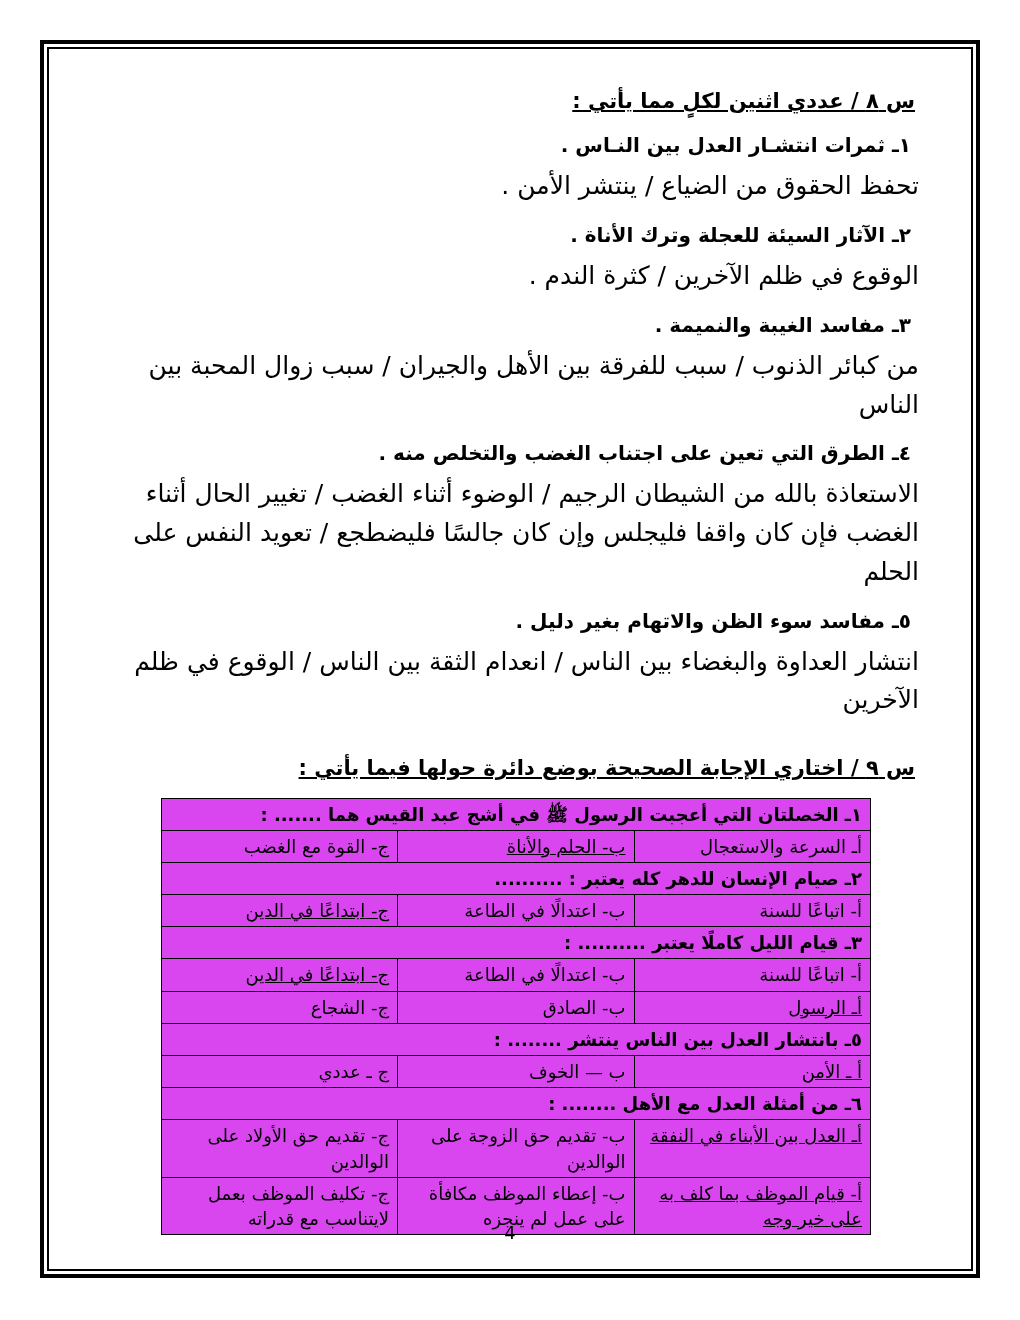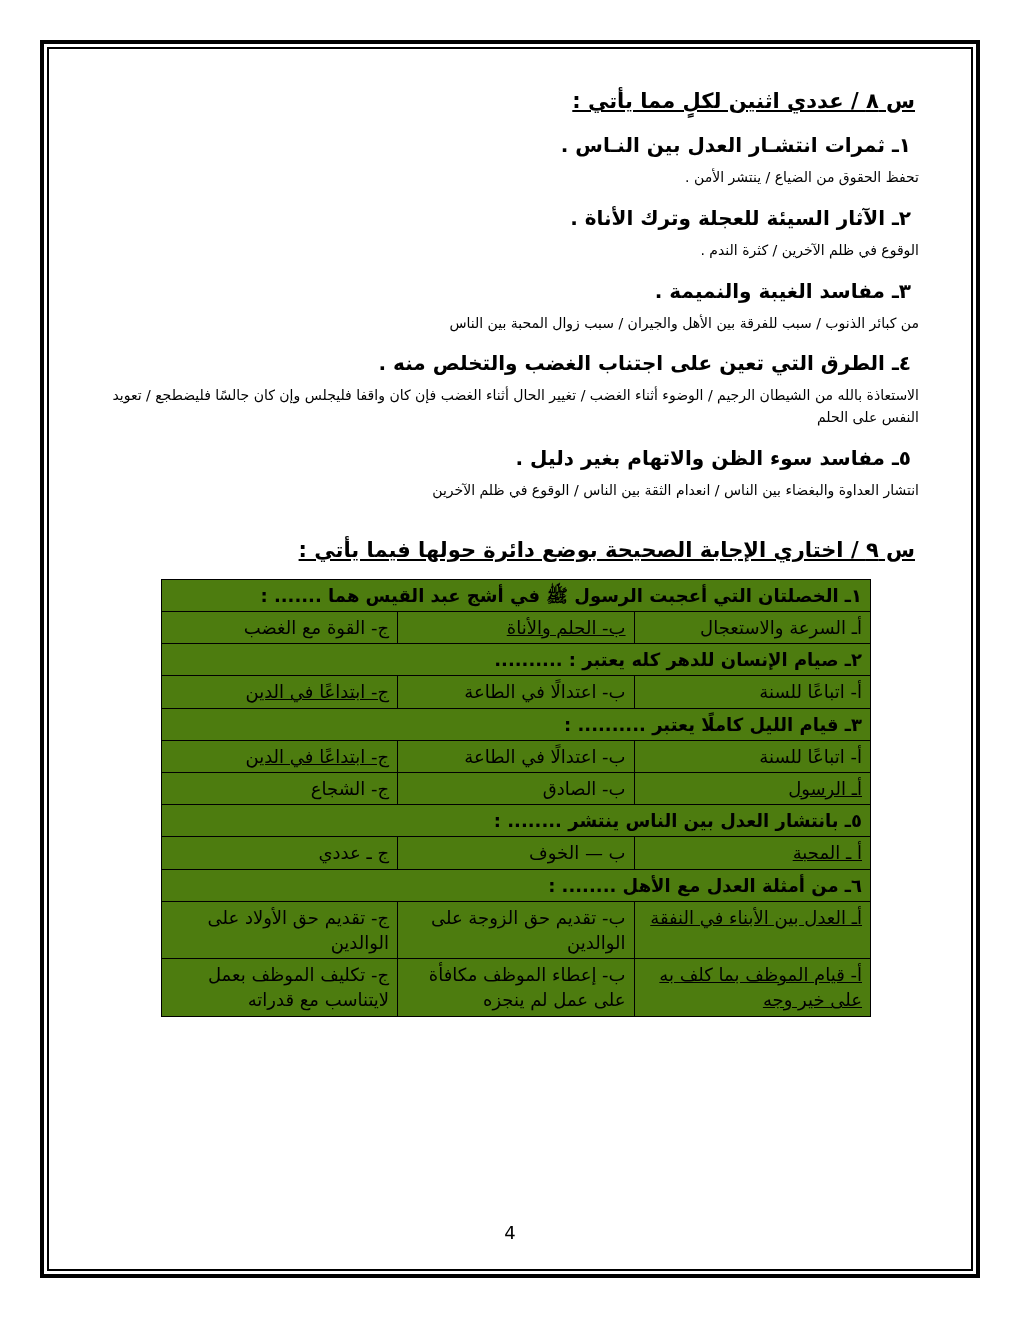--- a/index.html
+++ b/index.html
@@ -40,41 +40,41 @@
     margin: 0 6px 10px 0;
     line-height: 1.4;
   }
   .item-heading {
     font-size: 20px;
     font-weight: bold;
     margin: 15px 10px 8px 0;
     line-height: 1.4;
   }
   .item-answer {
-    font-size: 14px;
+    font-size: 25px;
     margin: 8px 2px 15px 0;
     line-height: 1.55;
   }
   .section9-title {
     margin-top: 34px;
     margin-bottom: 14px;
   }
   table.quiz {
     width: 86%;
     border-collapse: collapse;
     table-layout: fixed;
     margin-right: 50px;
   }
   table.quiz td {
     border: 1.5px solid #000;
     padding: 3px 8px;
     font-size: 18px;
     line-height: 1.4;
     vertical-align: top;
-    background: #4d7c0f;
+    background: #d946ef;
   }
   td.q-head {
     background: #d8d8d8;
     font-weight: bold;
   }
   .underlined { text-decoration: underline; }
   .page-number {
     position: absolute;
     left: 0; right: 0;
     bottom: 26px;
@@ -148,21 +148,21 @@
             <tr>
               <td class="opt"><span class="underlined">أـ  الرسول</span></td>
               <td class="opt"><span>ب-  الصادق</span></td>
               <td class="opt"><span>ج- الشجاع</span></td>
             </tr>
 
             <tr>
               <td colspan="3" class="q-head">٥ـ  بانتشار العدل بين الناس ينتشر   ........ :</td>
             </tr>
             <tr>
-              <td class="opt"><span class="underlined">أ ـ المحبة</span></td>
+              <td class="opt"><span class="underlined">أ ـ الأمن</span></td>
               <td class="opt"><span>ب — الخوف</span></td>
               <td class="opt"><span>ج ـ عددي</span></td>
             </tr>
 
             <tr>
               <td colspan="3" class="q-head">٦ـ من أمثلة العدل مع الأهل ........ :</td>
             </tr>
             <tr>
               <td class="opt"><span class="underlined">أـ العدل بين الأبناء في النفقة</span></td>
               <td class="opt"><span>ب- تقديم حق الزوجة على الوالدين</span></td>

